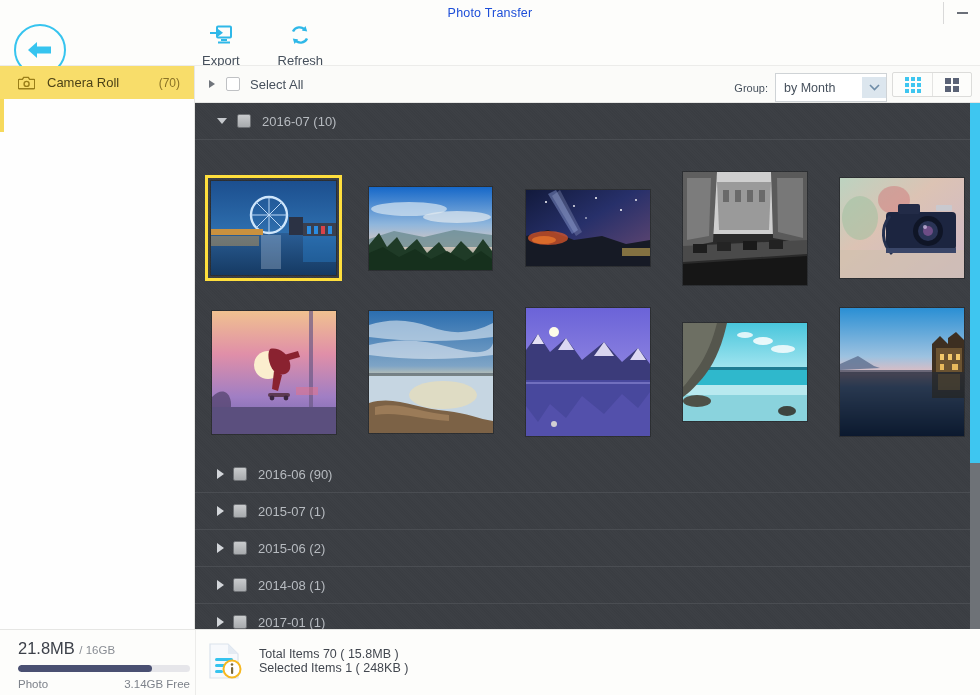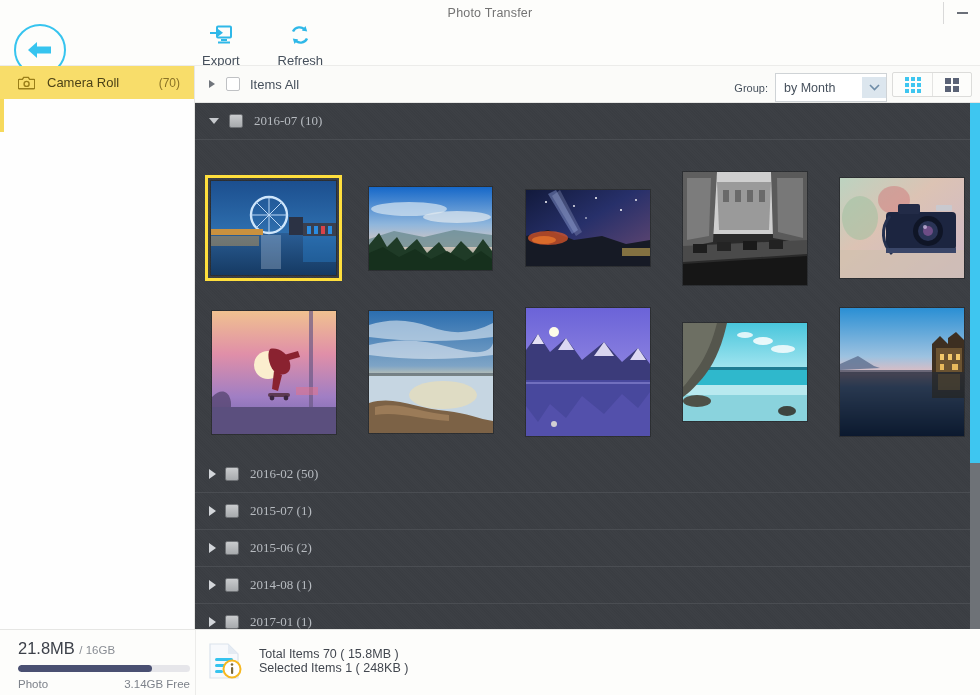--- a/index.html
+++ b/index.html
@@ -16,21 +16,21 @@
   }
 
   
   .titlebar {
     position: absolute; top: 0; left: 0;
     width: 980px; height: 26px;
     background: #fdfdfb;
     display: flex; align-items: center; justify-content: center;
   }
   .title-text {
-    font-size: 12.5px; color: #737373; letter-spacing: .2px;
+    font-size: 12.5px; color: #1d4ed8; letter-spacing: .2px;
   }
   .win-controls {
     position: absolute; right: 0; top: 0;
     height: 26px; display: flex; align-items: center;
   }
   .win-sep {
     width: 1px; height: 22px; background: #d9d9d9;
   }
   .win-btn {
     width: 36px; height: 26px;
@@ -148,23 +148,22 @@
     width: 785px; height: 526px;
     background:
       repeating-linear-gradient(45deg, rgba(255,255,255,.012) 0 1px, rgba(0,0,0,.012) 1px 2px),
       #3b3e43;
     overflow: hidden;
   }
   .grp-row {
     height: 37px;
     display: flex; align-items: center;
     border-bottom: 1px solid #4a4d52;
-    padding-left: 14px;
+    padding-left: 22px;
     cursor: default;
-    font-family: Liberation Serif, serif;
   }
   .grp-row .tri-down {
     width: 0; height: 0;
     border-top: 6px solid #c6c9cd;
     border-left: 5px solid transparent;
     border-right: 5px solid transparent;
     margin-right: 10px;
   }
   .grp-row .tri-right {
     width: 0; height: 0;
@@ -295,21 +294,21 @@
         <circle cx="8.6" cy="7.9" r="2.5" fill="none" stroke="#9a7e18" stroke-width="1.4"></circle>
       </svg>
       <span class="s-label">Camera Roll</span>
       <span class="s-count">(70)</span>
     </div>
   </div>
 
   <div class="content-head">
     <span class="caret"></span>
     <span class="chk"></span>
-    <span class="selall-label">Items All</span>
+    <span class="selall-label">Select All</span>
 
     <div class="group-ctl">
       <span class="lbl">Group:</span>
       <div class="select-box">
         <span class="val">by Month</span>
         <span class="arrow">
           <svg width="11" height="7" viewBox="0 0 11 7">
             <path d="M1 1 L5.5 5.6 L10 1" fill="none" stroke="#6f8da8" stroke-width="1.6"></path>
           </svg>
         </span>
@@ -609,21 +608,21 @@
               <rect y="64" width="124" height="64" fill="#0a1629" opacity=".45"></rect>
             </svg>
           </div>
         </div>
       </div>
     </div>
 
     <div class="grp-row">
       <span class="tri-right"></span>
       <span class="grp-chk"></span>
-      <span class="grp-label">2016-02 (50)</span>
+      <span class="grp-label">2016-06 (90)</span>
     </div>
     <div class="grp-row">
       <span class="tri-right"></span>
       <span class="grp-chk"></span>
       <span class="grp-label">2015-07 (1)</span>
     </div>
     <div class="grp-row">
       <span class="tri-right"></span>
       <span class="grp-chk"></span>
       <span class="grp-label">2015-06 (2)</span>

